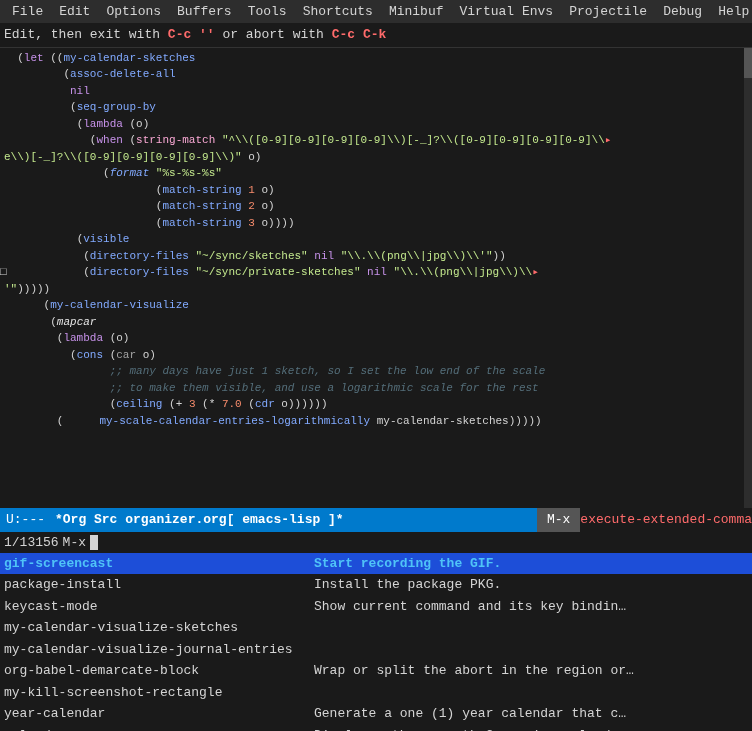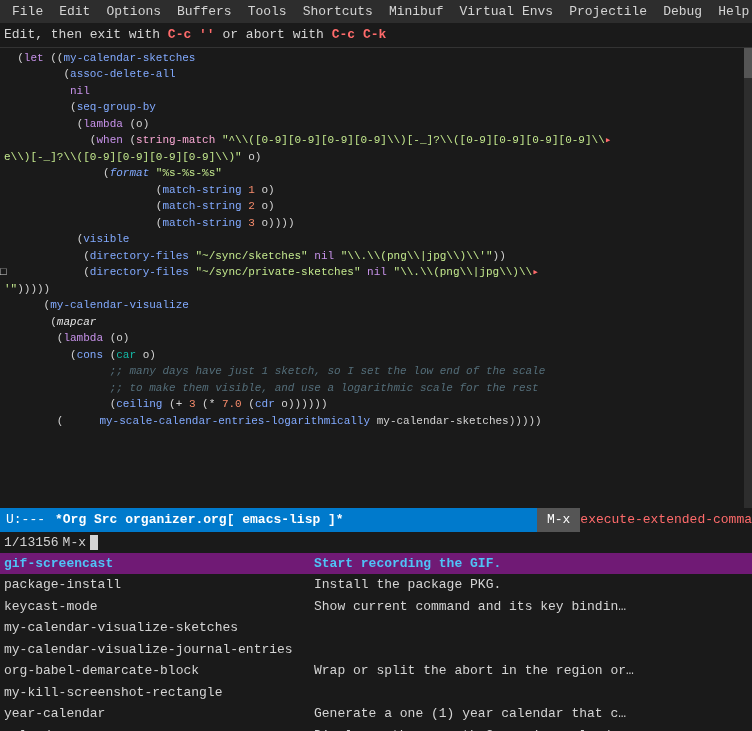--- a/index.html
+++ b/index.html
@@ -74,21 +74,21 @@
     }
     .completion-list {
       background: #1a1a1a;
     }
     .completion-row {
       display: flex;
       padding: 1px 4px;
       line-height: 1.5;
     }
     .completion-row.highlighted {
-      background: #701a75;
+      background: #1d4ed8;
     }
     .completion-name {
       width: 310px;
       color: #d4d4d4;
       white-space: nowrap;
       overflow: hidden;
     }
     .completion-name.highlight-text {
       color: #4fc3f7;
       font-weight: bold;
@@ -154,21 +154,21 @@
   <div class="code-line">                       <span class="paren">(</span><span style="color:#82aaff;">match-string</span> <span class="number">1</span> o<span class="paren">)</span></div>
   <div class="code-line">                       <span class="paren">(</span><span style="color:#82aaff;">match-string</span> <span class="number">2</span> o<span class="paren">)</span></div>
   <div class="code-line">                       <span class="paren">(</span><span style="color:#82aaff;">match-string</span> <span class="number">3</span> o<span class="paren">))))</span></div>
   <div class="code-line">           <span class="paren">(</span><span style="color:#82aaff;">visible</span></div>
   <div class="code-line">            <span class="paren">(</span><span style="color:#82aaff;">directory-files</span> <span class="string">"~/sync/sketches"</span> <span style="color:#c792ea;">nil</span> <span class="string">"\\.\\(png\\|jpg\\)\\'"</span><span class="paren">))</span></div>
   <div class="code-line" style="position:relative;"><span style="position:absolute;left:-4px;top:0;color:#d4d4d4;">□</span>            <span class="paren">(</span><span style="color:#82aaff;">directory-files</span> <span class="string">"~/sync/private-sketches"</span> <span style="color:#c792ea;">nil</span> <span class="string">"\\.\\(png\\|jpg\\)\\</span><span style="color:#ff6b6b;">▸</span></div>
   <div class="code-line"><span class="string">'"</span><span class="paren">)))))</span></div>
   <div class="code-line">      <span class="paren">(</span><span style="color:#82aaff;">my-calendar-visualize</span></div>
   <div class="code-line">       <span class="paren">(</span><span style="color:#e5e5e5;font-style:italic;">mapcar</span></div>
   <div class="code-line">        <span class="paren">(</span><span class="kw">lambda</span> <span class="paren">(</span>o<span class="paren">)</span></div>
-  <div class="code-line">          <span class="paren">(</span><span style="color:#82aaff;">cons</span> <span class="paren">(</span><span style="color:#14b8a6;font-family:Liberation Mono, monospace;">car</span> o<span class="paren">)</span></div>
+  <div class="code-line">          <span class="paren">(</span><span style="color:#82aaff;">cons</span> <span class="paren">(</span><span style="color:#a3a3a3;font-family:Liberation Mono, monospace;">car</span> o<span class="paren">)</span></div>
   <div class="code-line">                <span class="comment">;; many days have just 1 sketch, so I set the low end of the scale</span></div>
   <div class="code-line">                <span class="comment">;; to make them visible, and use a logarithmic scale for the rest</span></div>
   <div class="code-line">                <span class="paren">(</span><span style="color:#82aaff;">ceiling</span> <span class="paren">(</span>+ <span class="number">3</span> <span class="paren">(</span>* <span class="number">7.0</span> <span class="paren">(</span><span style="color:#82aaff;">cdr</span> o<span class="paren">))))))</span></div>
   <div class="code-line">        <span class="paren">(</span><span style="color:#82aaff;margin-left:36px;">my-scale-calendar-entries-logarithmically</span> my-calendar-sketches<span class="paren">)))))</span></div>
   <div class="code-line">&nbsp;</div>
 
   <div class="scroll-bar">
       <div class="scroll-thumb"></div>
     </div>
 </div>

